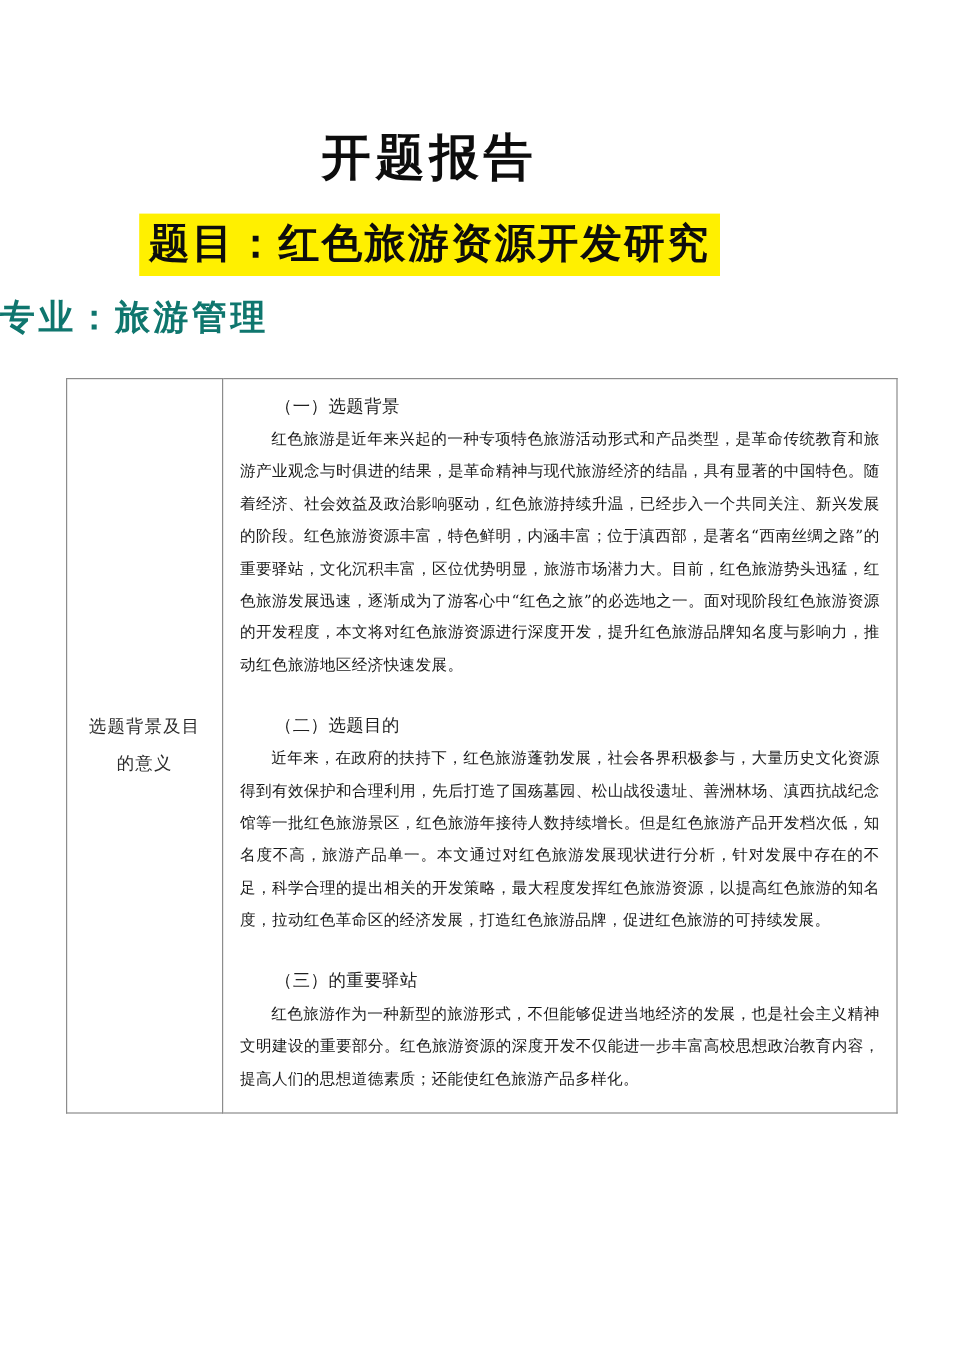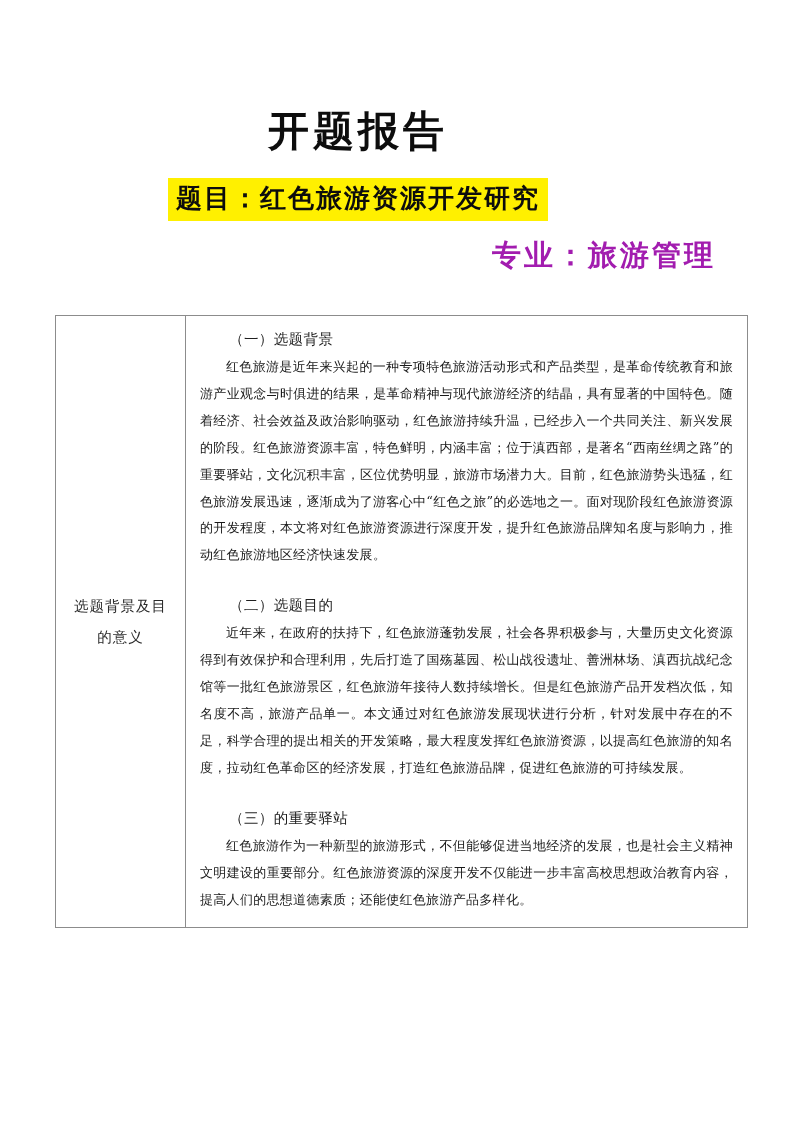--- a/index.html
+++ b/index.html
@@ -40,33 +40,33 @@
   .subject-line-wrap {
     text-align: center;
     margin: 0;
     padding-top: 24px;
     line-height: 1;
   }
   .subject-line {
     display: inline-block;
     background: #fff000;
     font-weight: bold;
-    font-size: 26px;
+    font-size: 34px;
     letter-spacing: 2px;
     color: #0d0d0d;
     padding: 6px 8px 7px 8px;
     line-height: 1.15;
   }
 
   .major-line {
-    text-align: right;
+    text-align: left;
     font-weight: bold;
     font-size: 29px;
     letter-spacing: 3px;
-    color: #a21caf;
+    color: #0f766e;
     margin: 0;
     padding-top: 18px;
     line-height: 1.15;
   }
 
   
   .content-table {
     position: absolute;
     left: 55px;
     top: 315px;

